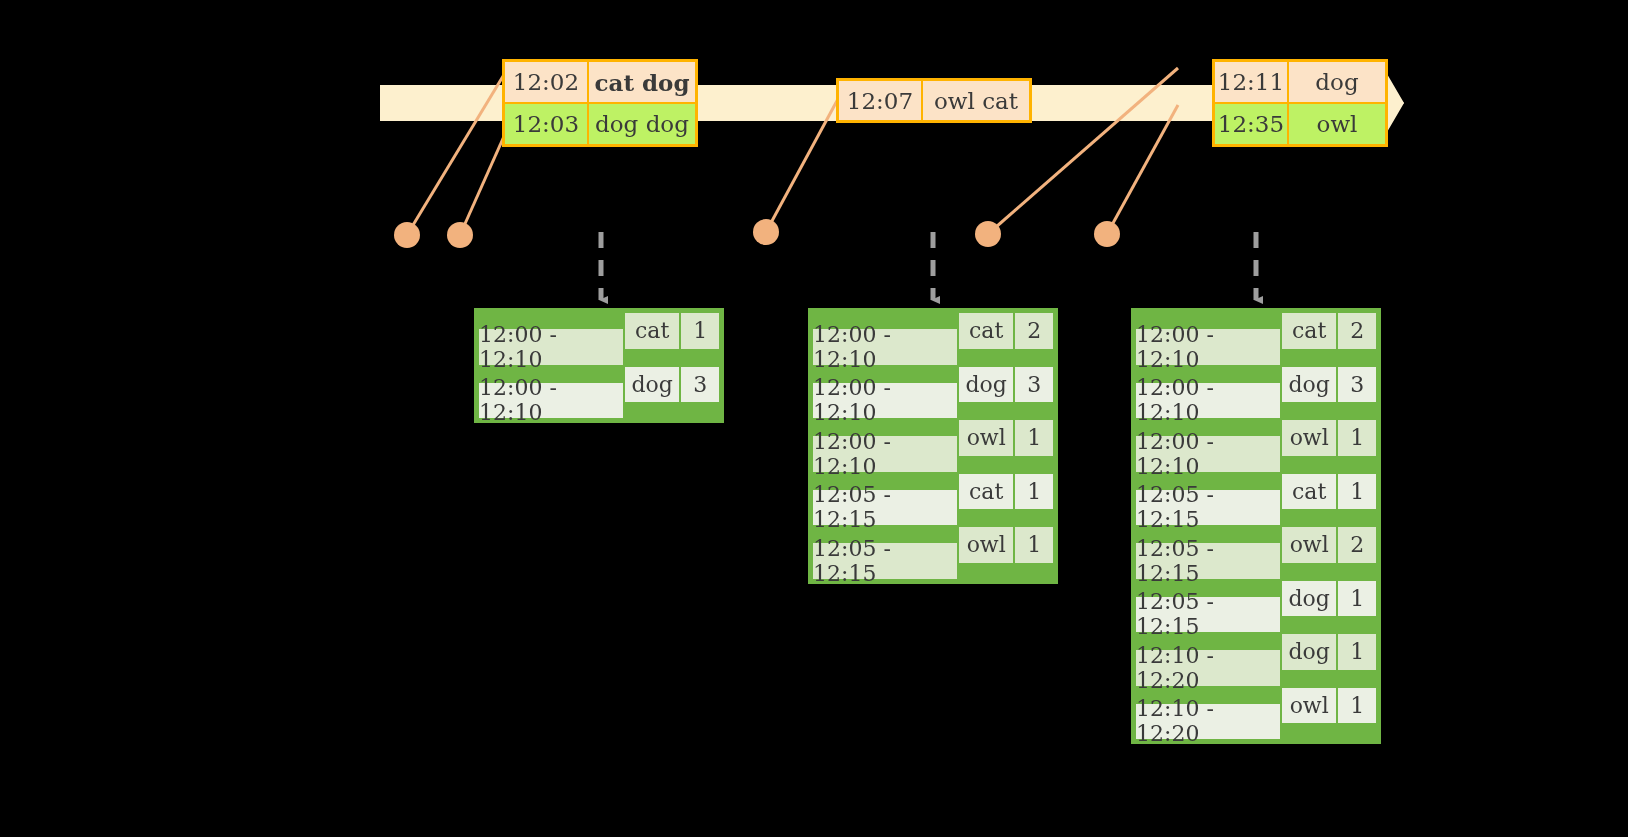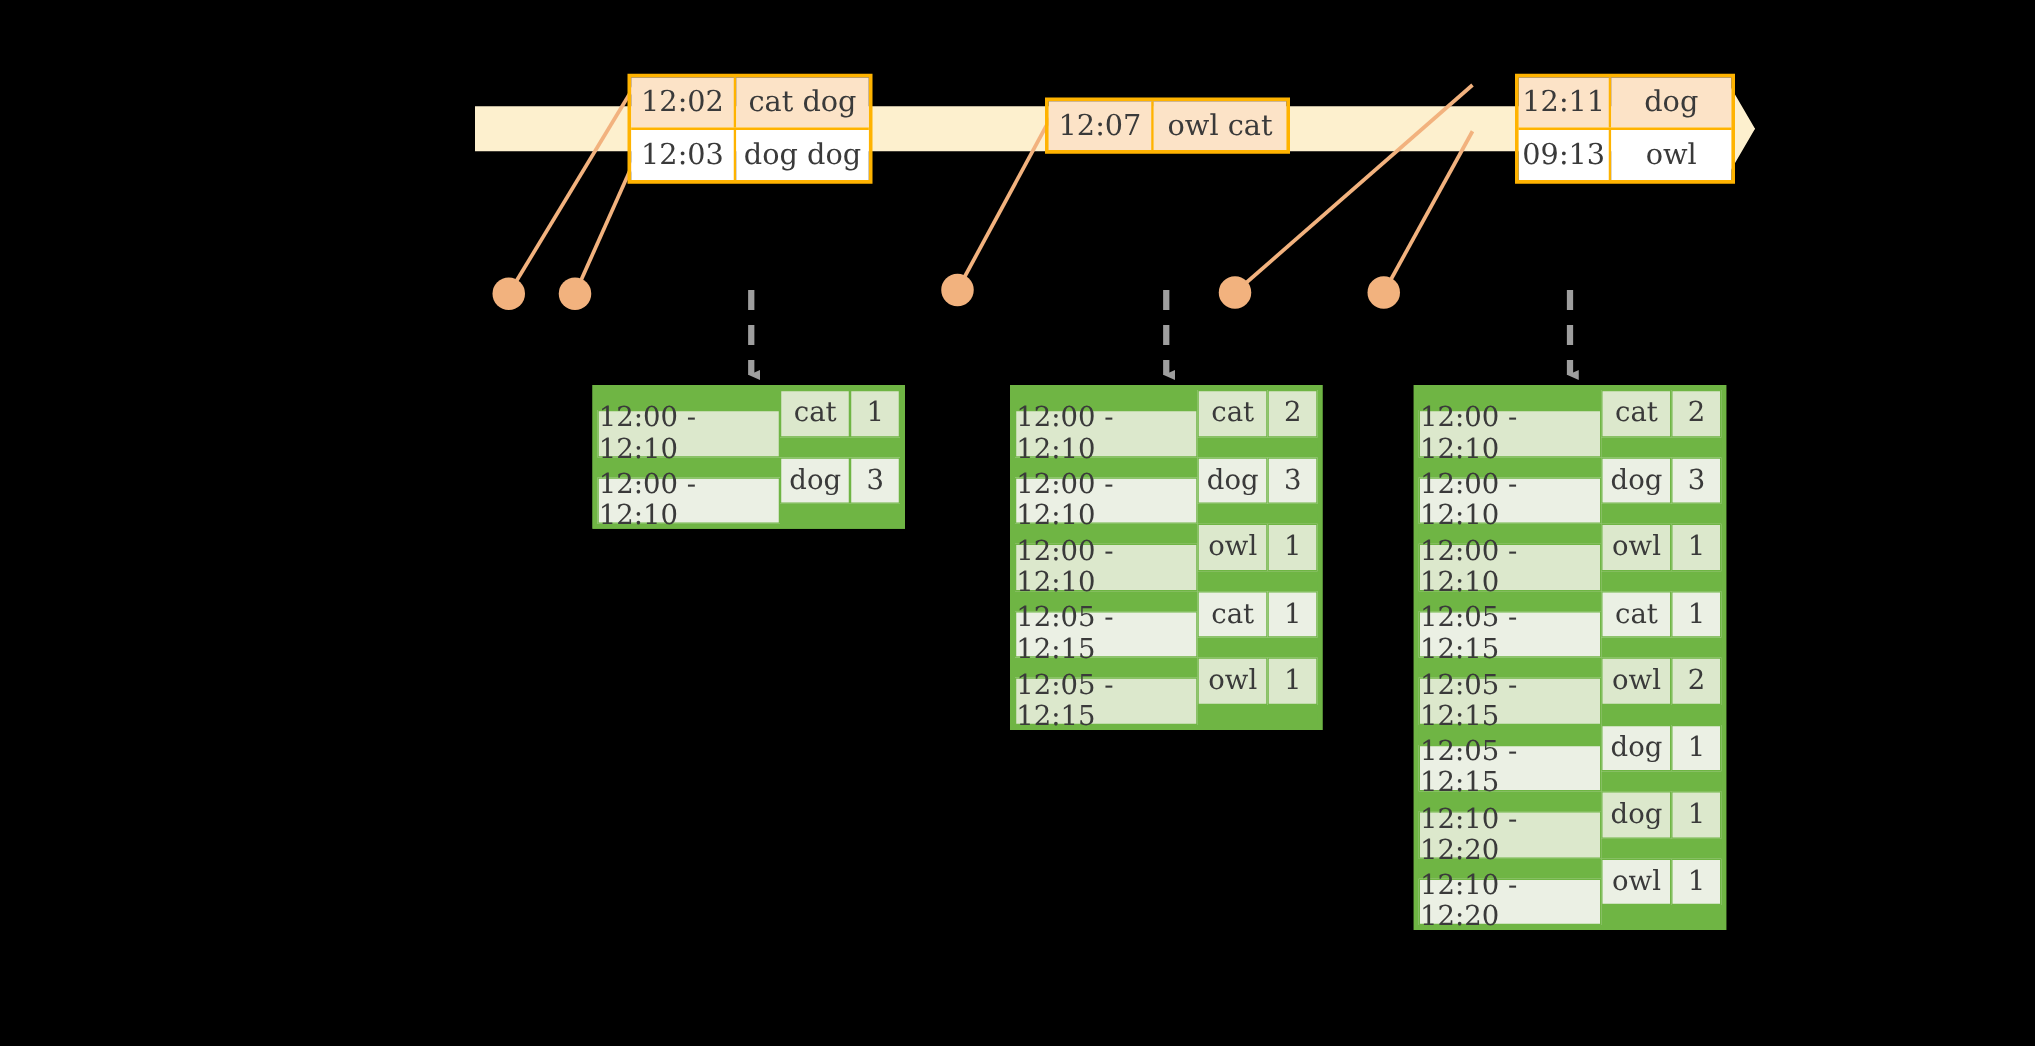--- a/index.html
+++ b/index.html
@@ -12,21 +12,21 @@
   .evt-box{position:absolute;border:3px solid #FFB300;box-sizing:border-box;
            display:flex;flex-direction:column;z-index:5;}
   .evt-row{display:flex;flex:1;}
   .evt-row + .evt-row{border-top:2px solid #FFB300;}
   .evt-time{display:flex;align-items:center;justify-content:center;
             border-right:2px solid #FFB300;box-sizing:border-box;
             font-size:23px;color:#3a3a3a;}
   .evt-words{display:flex;align-items:center;justify-content:center;
              box-sizing:border-box;font-size:23px;color:#3a3a3a;}
   .tone-a .evt-time,.tone-a .evt-words{background:#FCE3C7;}
-  .tone-b .evt-time,.tone-b .evt-words{background:#ffffff;text-align:center;}
+  .tone-b .evt-time,.tone-b .evt-words{background:#bef264;text-align:center;}
 
   
   .res-table{position:absolute;border:4px solid #6FB544;box-sizing:border-box;
              background:#6FB544;z-index:4;}
   .res-row{display:flex;}
   .res-cell{box-sizing:border-box;display:flex;align-items:center;
             font-size:22px;color:#3a3a3a;border:1px solid #6FB544;
             margin:0;}
   .c-win{justify-content:center;margin-top:16px;}
   .c-word{justify-content:center;}
@@ -79,42 +79,42 @@
     <g>
       <line x1="601" y1="232" x2="601" y2="300" stroke="#9E9E9E" stroke-width="5" stroke-dasharray="16,12" marker-end="url(#dashhead)"></line>
       <line x1="933" y1="232" x2="933" y2="300" stroke="#9E9E9E" stroke-width="5" stroke-dasharray="16,12" marker-end="url(#dashhead)"></line>
       <line x1="1256" y1="232" x2="1256" y2="300" stroke="#9E9E9E" stroke-width="5" stroke-dasharray="16,12" marker-end="url(#dashhead)"></line>
     </g>
   </svg>
 
   <div class="evt-box" style="left:502px;top:59px;width:196px;height:88px;">
     <div class="evt-row tone-a">
       <div class="evt-time" style="width:84px;">12:02</div>
-      <div class="evt-words" style="flex:1;">cat dog</div>
+      <div class="evt-words" style="flex:1;font-weight:bold;">cat dog</div>
     </div>
     <div class="evt-row tone-b">
       <div class="evt-time" style="width:84px;">12:03</div>
       <div class="evt-words" style="flex:1;">dog dog</div>
     </div>
   </div>
 
   <div class="evt-box" style="left:836px;top:78px;width:196px;height:45px;">
     <div class="evt-row tone-a">
       <div class="evt-time" style="width:84px;">12:07</div>
       <div class="evt-words" style="flex:1;">owl cat</div>
     </div>
   </div>
 
   <div class="evt-box" style="left:1212px;top:59px;width:176px;height:88px;">
     <div class="evt-row tone-a">
       <div class="evt-time" style="width:74px;">12:11</div>
       <div class="evt-words" style="flex:1;">dog</div>
     </div>
     <div class="evt-row tone-b">
-      <div class="evt-time" style="width:74px;">09:13</div>
+      <div class="evt-time" style="width:74px;">12:35</div>
       <div class="evt-words" style="flex:1;">owl</div>
     </div>
   </div>
 
   <div class="res-table" id="rt0" style="left:474px;top:308px;width:250px;">
       <div class="res-row sh-a">
         <div class="res-cell c-win" style="width: 151px; height: 37.5px;">12:00 - 12:10</div>
         <div class="res-cell c-word" style="width: 58px; height: 37.5px;">cat</div>
         <div class="res-cell c-cnt" style="width: 41px; height: 37.5px;">1</div>
       </div>

